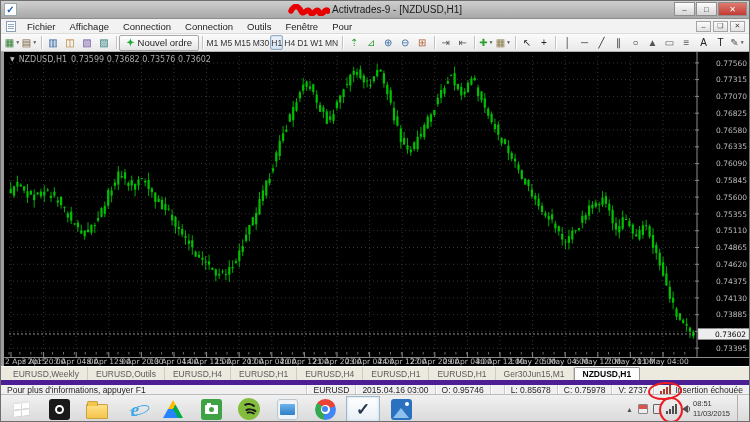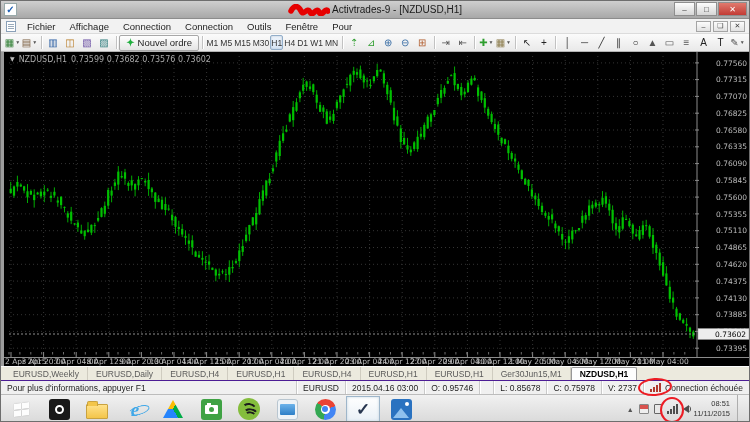--- a/index.html
+++ b/index.html
@@ -39,35 +39,35 @@
   .left-strip { position:absolute; left:0; top:0; width:3px; height:100%; background:#9c9c9c; z-index:3; }
   .chart-header { position:absolute; left:9px; top:3px; font-size:8px; color:#a9a9a9; font-family:"DejaVu Sans",sans-serif; z-index:2; display:flex; gap:4px; }
   .chart-header .tri { font-size:6px; color:#bdbdbd; }
 
   
   .tabsbar { height:14px; background:#eceade; border-top:1px solid #fbfbfb; display:flex; align-items:flex-end; font-size:8.5px; color:#5a5a5a; padding-left:4px; }
   .tab { height:13px; padding:0 8px; display:flex; align-items:center; border-right:1px solid #cfccc0; white-space:nowrap; }
   .tab.active { background:#fdfdfd; border:1px solid #979797; border-bottom:none; border-radius:2px 2px 0 0; color:#000; font-weight:bold; }
 
   
-  .statusbar { height:14px; background:#f0f0f0; border-top:1px solid #4c1d95; display:flex; align-items:stretch; font-size:8.5px; color:#1e1e1e; position:relative; }
+  .statusbar { height:14px; background:#f0f0f0; border-top:5px solid #4c1d95; display:flex; align-items:stretch; font-size:8.5px; color:#1e1e1e; position:relative; }
   .sb { display:flex; align-items:center; padding:0 6px; border-left:1px solid #c9c9c9; box-shadow:inset 1px 0 0 #fff; white-space:nowrap; }
   .sb.first { border-left:none; box-shadow:none; flex:1; }
   .conn-cell { position:relative; display:flex; align-items:center; gap:4px; }
   .sigbars { display:flex; align-items:flex-end; gap:1px; height:9px; }
   .sigbars i { width:2px; background:#b03a2e; display:block; }
   .annot { position:absolute; border:2px solid #ec1c24; border-radius:50%; pointer-events:none; z-index:9; }
 
   
   .taskbar { height:29px; background:linear-gradient(#f1f1f1,#d9d9d9); border-top:1px solid #bcbcbc; display:flex; align-items:center; padding-left:3px; }
   .task-icons { display:flex; align-items:center; gap:4px; }
   .task { width:34px; height:26px; display:flex; align-items:center; justify-content:center; border:1px solid transparent; }
   .task.active { background:linear-gradient(#ffffff,#e9f0f6); border-color:#9eb6ca; box-shadow:inset 0 0 3px #c4d4e0; }
   .tray { margin-left:auto; display:flex; align-items:center; gap:5px; padding-right:7px; position:relative; height:100%; }
-  .clock { font-size:7.5px; color:#333; text-align:right; line-height:1.3; }
+  .clock { font-size:7.5px; color:#333; line-height:1.3; }
   .chev { font-size:7px; color:#555; }
   .netbars { display:flex; align-items:flex-end; gap:1px; height:10px; }
   .netbars i { width:2px; background:#4e4e4e; display:block; }
   .show-desktop { width:5px; height:100%; border-left:1px solid #aeaeae; margin-left:2px; }
 
   
   .win-logo { display:grid; grid-template-columns:7px 7px; grid-template-rows:6px 6px; gap:1px; transform:skewY(-8deg); }
   .win-logo i { background:#fdfdfd; box-shadow:0 0 1px #9a9a9a; }
   .tile { width:21px; height:21px; border-radius:3px; position:relative; }
   .appgrid { background:#191919; display:flex; align-items:center; justify-content:center; }
@@ -854,21 +854,21 @@
       <line x1="8" y1="282.0" x2="694" y2="282.0" stroke="#8d8d8d" stroke-width="1" stroke-dasharray="2 2"></line>
       <g>
         <rect x="697" y="276.5" width="51" height="11" fill="#ededed" stroke="#9a9a9a" stroke-width="0.5"></rect>
         <text x="745" y="284.8" font-size="7.5" fill="#000000" text-anchor="end" font-family="DejaVu Sans,sans-serif">0.73602</text>
       </g>
     </svg>
 </div>
 
 <div class="tabsbar" id="tabsbar">
     <div class="tab">EURUSD,Weekly</div>
-    <div class="tab">EURUSD,Daily</div>
+    <div class="tab">EURUSD,Outils</div>
     <div class="tab">EURUSD,H4</div>
     <div class="tab">EURUSD,H1</div>
     <div class="tab">EURUSD,H4</div>
     <div class="tab">EURUSD,H1</div>
     <div class="tab">EURUSD,H1</div>
     <div class="tab">Ger30Jun15,M1</div>
     <div class="tab active">NZDUSD,H1</div>
   </div>
 
 <div class="statusbar">
@@ -880,21 +880,21 @@
   <div class="sb">L: 0.85678</div>
   <div class="sb">C: 0.75978</div>
   <div class="sb">V: 2737</div>
   <div class="sb conn-cell">
     <span class="sigbars">
         <i style="height:3px"></i>
         <i style="height:5px"></i>
         <i style="height:7px"></i>
         <i style="height:9px"></i>
       </span>
-    <span>Connection échouée</span>
+    <span>Insertion échouée</span>
     <span class="annot" style="left:-6px; top:-3px; width:34px; height:18px; transform:rotate(-4deg);"></span>
   </div>
 </div>
 
 <div class="taskbar">
   <div class="task-icons" id="task-icons">
       <div class="task">
         <span class="win-logo">
           <i></i>
           <i></i>
@@ -950,17 +950,17 @@
     <span class="netbars" style="position:relative;">
       <i style="height:3px"></i>
         <i style="height:5px"></i>
         <i style="height:8px"></i>
         <i style="height:10px"></i>
       <span class="annot" style="left:-7px; top:-7px; width:24px; height:26px;"></span>
     </span>
     <span class="speaker"></span>
     <div class="clock">
       <div>08:51</div>
-      <div>11/11/2015</div>
+      <div>11/03/2015</div>
     </div>
     <div class="show-desktop"></div>
   </div>
 </div>
 
 </body></html>

